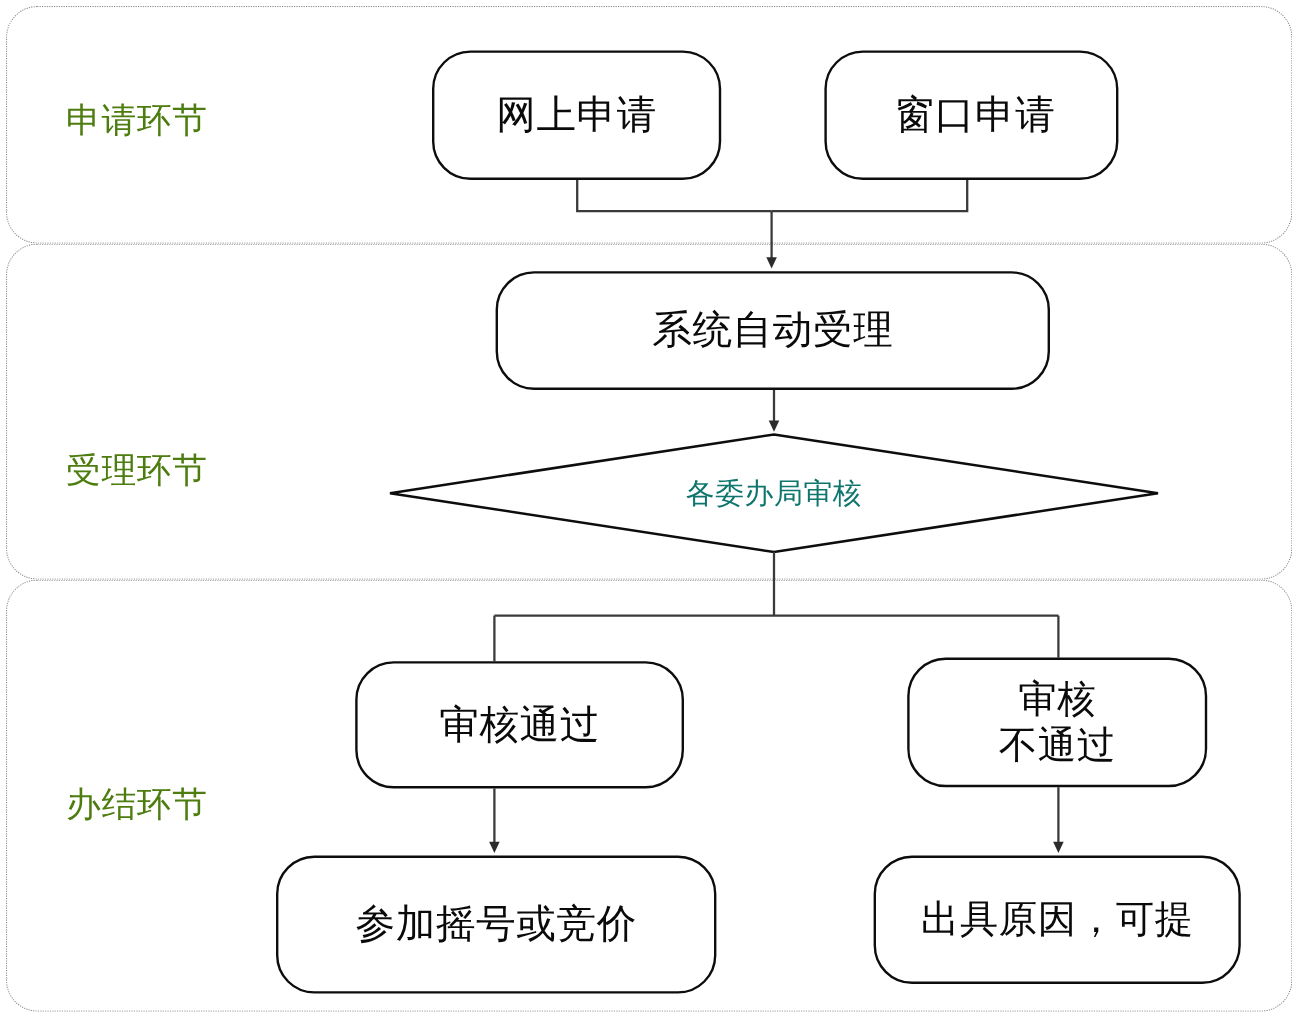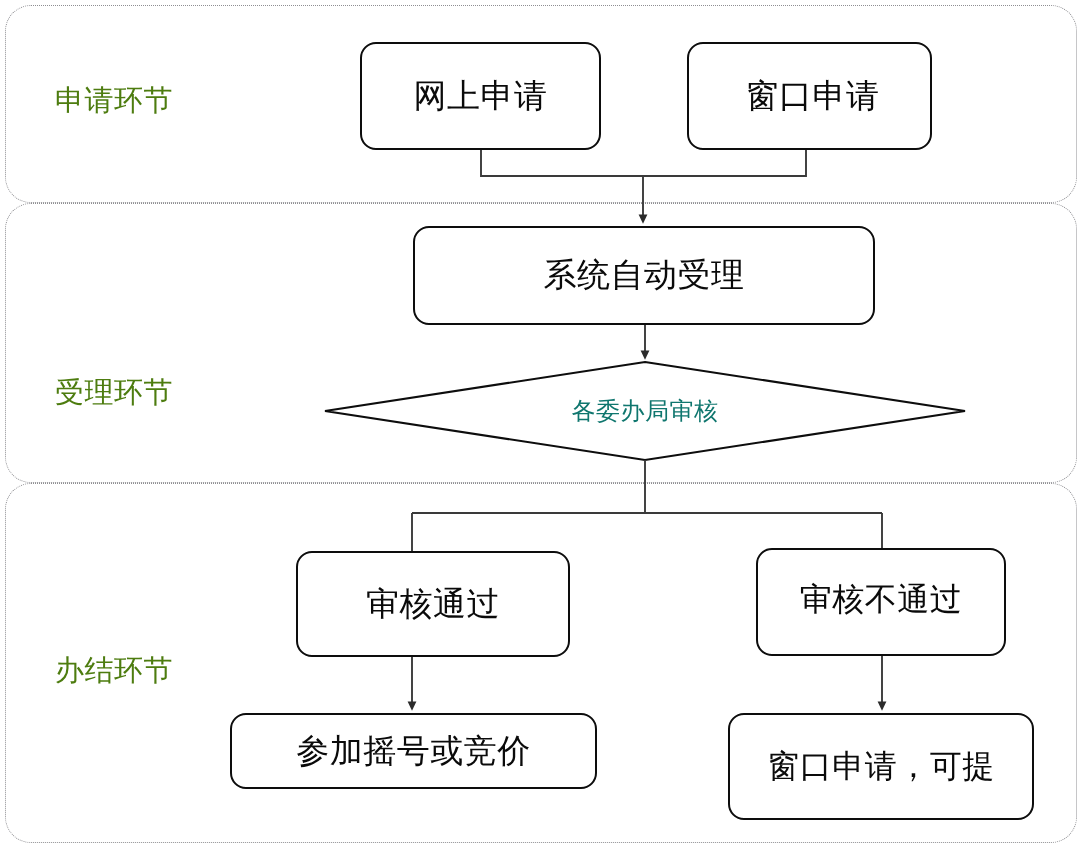--- a/index.html
+++ b/index.html
@@ -41,21 +41,21 @@
     line-height: 1.15;
     color: #4d7c0f;
     white-space: nowrap;
     letter-spacing: 0.5px;
   }
   
   .node {
     position: absolute;
     box-sizing: border-box;
     border: 2.1px solid #0d0d0d;
-    border-radius: 16px;
+    border-radius: 32px;
     background: #ffffff;
     display: flex;
     align-items: center;
     justify-content: center;
     text-align: center;
     color: #0a0a0a;
     font-size: 33px;
     line-height: 1.22;
     letter-spacing: 0.5px;
     padding: 2px 6px;
@@ -133,24 +133,24 @@
   <div class="node" style="left:360px; top:42px; width:241px; height:108px;">网上申请</div>
 
   <div class="node" style="left:687px; top:42px; width:245px; height:108px;padding-left:12px;">窗口申请</div>
 
   <div class="node" style="left:413px; top:226px; width:462px; height:99px;">系统自动受理</div>
 
   <div class="diamond-label" style="left:445px; top:388px; width:400px; height:46px;">各委办局审核</div>
 
   <div class="node" style="left:296px; top:551px; width:274px; height:106px;">审核通过</div>
 
-  <div class="node two-line" style="left:756px; top:548px; width:250px; height:108px; flex-direction:row;font-family:Liberation Mono, monospace;">
+  <div class="node two-line" style="left:756px; top:548px; width:250px; height:108px; flex-direction:column;">
     <span>审核</span>
     <span>不通过</span>
   </div>
 
-  <div class="node" style="left:230px; top:713px; width:367px; height:76px;">参加摇号或竞价</div>
+  <div class="node" style="left:230px; top:713px; width:367px; height:115px;">参加摇号或竞价</div>
 
   <div class="node two-line" style="left:728px; top:713px; width:306px; height:107px; flex-direction:column;">
-    <span>窗口申请，可提</span>
+    <span>出具原因，可提</span>
   </div>
 
 </div>
 
 </body></html>

